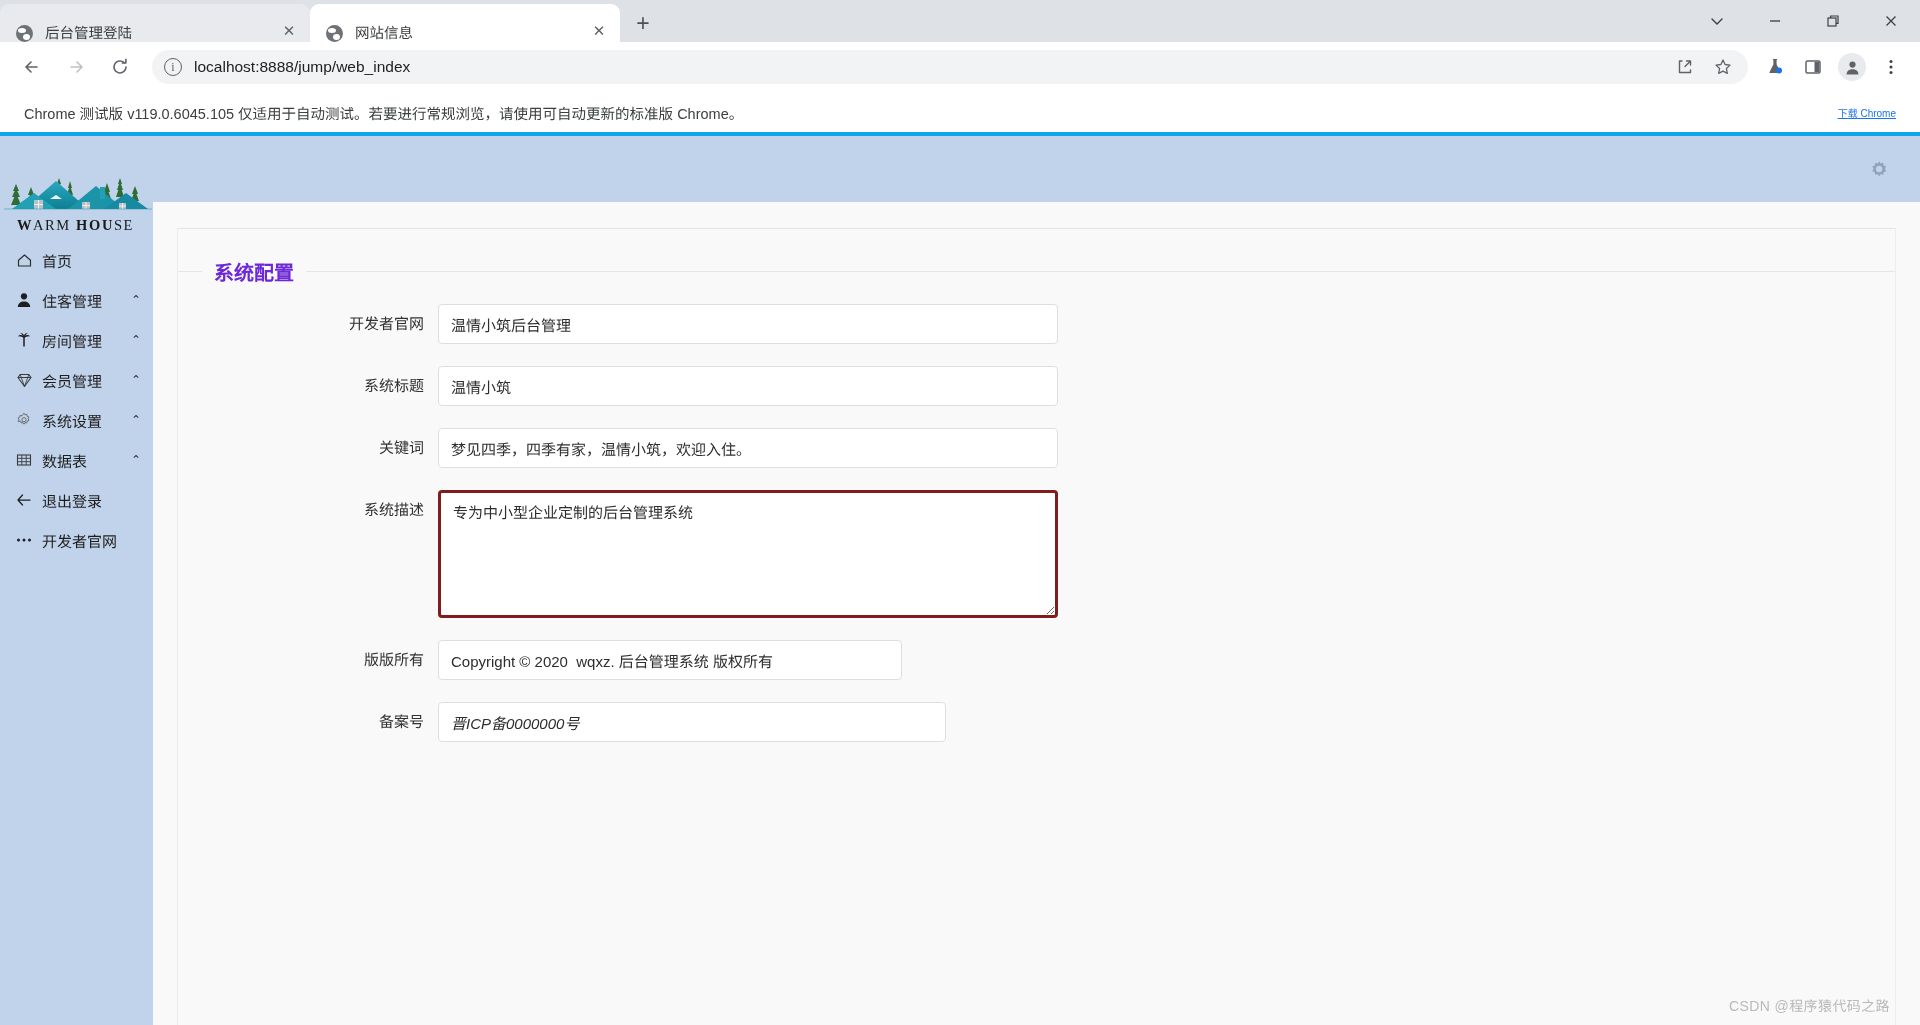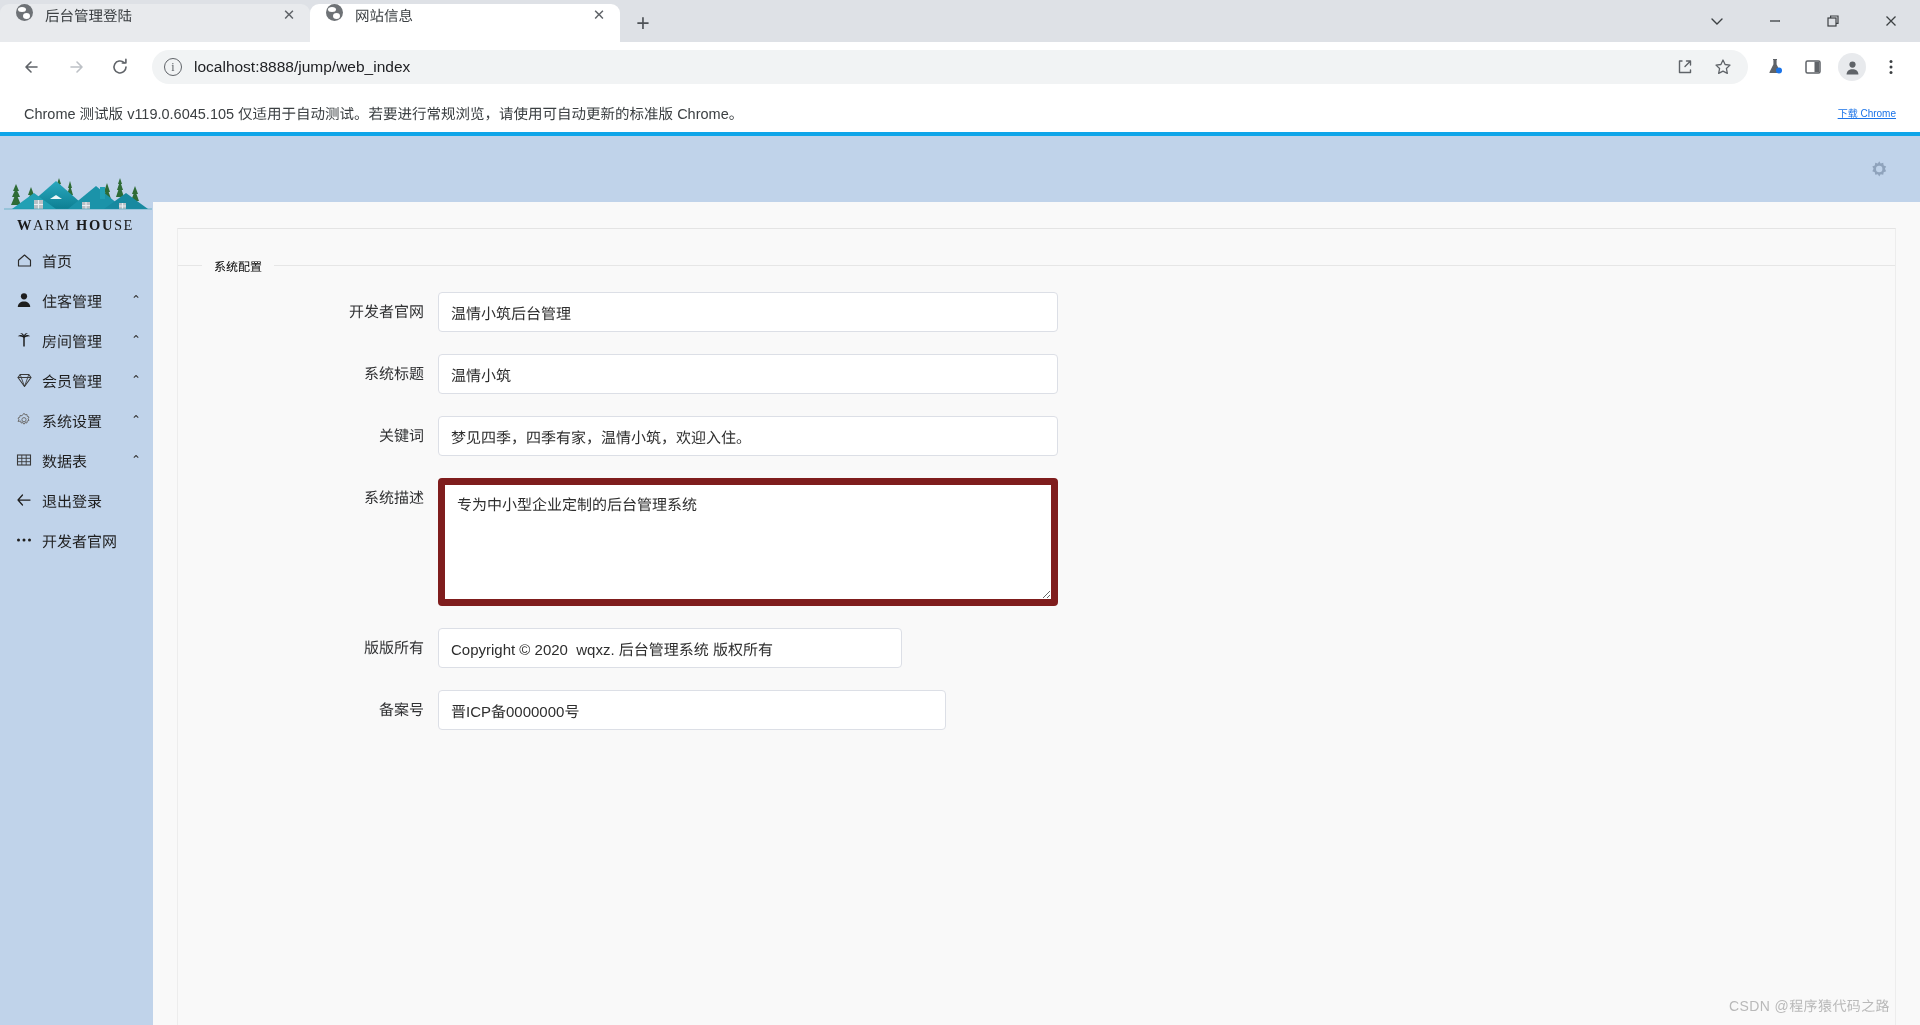--- a/index.html
+++ b/index.html
@@ -20,21 +20,21 @@
     background: #dee1e6;
     display: flex;
     align-items: flex-end;
     position: relative;
     flex: 0 0 42px;
   }
   .tab {
     height: 38px;
     width: 310px;
     display: flex;
-    align-items: flex-start;
+    align-items: flex-end;
     border-radius: 9px 9px 0 0;
     padding: 0 10px 0 16px;
     position: relative;
     margin-bottom: 0;
   }
   .tab.inactive { background: #e8eaed; }
   .tab.active { background: #ffffff; }
   .tab-favicon {
     width: 17px; height: 17px;
     border-radius: 50%;
@@ -259,25 +259,25 @@
     min-height: 820px;
     padding: 0;
   }
   fieldset.cfg {
     border: 0;
     border-top: 1px solid #e6e6e6;
     margin: 28px 0 0 0;
     padding: 0;
   }
   fieldset.cfg legend {
-    font-size: 12px;
-    color: #000000;
+    font-size: 20px;
+    color: #6d28d9;
     padding: 0 12px;
     margin-left: 24px;
-    font-weight: 400;
+    font-weight: 700;
   }
 
   .form { padding: 18px 0 0 0; }
   .form-row {
     display: flex;
     align-items: flex-start;
     margin-bottom: 22px;
   }
   .form-label {
     width: 260px;
@@ -300,35 +300,35 @@
     color: #2e2e2e;
     padding: 0 12px;
     line-height: 38px;
     font-family: "Liberation Sans", "DejaVu Sans", sans-serif;
     outline: none;
     display: block;
   }
   .ta {
     width: 620px;
     height: 128px;
-    border: 7px solid #7f1d1d;
+    border: 3px solid #7f1d1d;
     border-radius: 4px;
     background: #ffffff;
     font-size: 15px;
     color: #2e2e2e;
     padding: 9px 12px;
     font-family: "Liberation Sans", "DejaVu Sans", sans-serif;
     outline: none;
     resize: both;
     display: block;
     overflow: hidden;
     line-height: 22px;
   }
   .inp-6 { width: 464px; }
-  .inp-7 { width: 508px; }
+  .inp-7 { width: 508px; font-style: italic; }
 
   .watermark {
     position: absolute;
     right: 30px;
     bottom: 10px;
     font-size: 14px;
     color: #b9b9b9;
     letter-spacing: 0.4px;
     user-select: none;
   }

